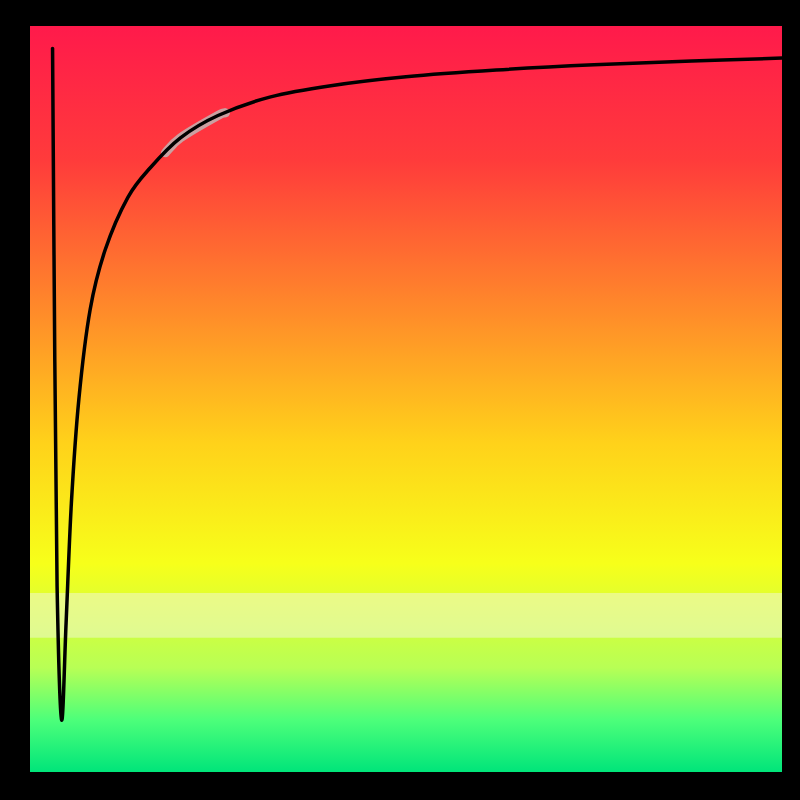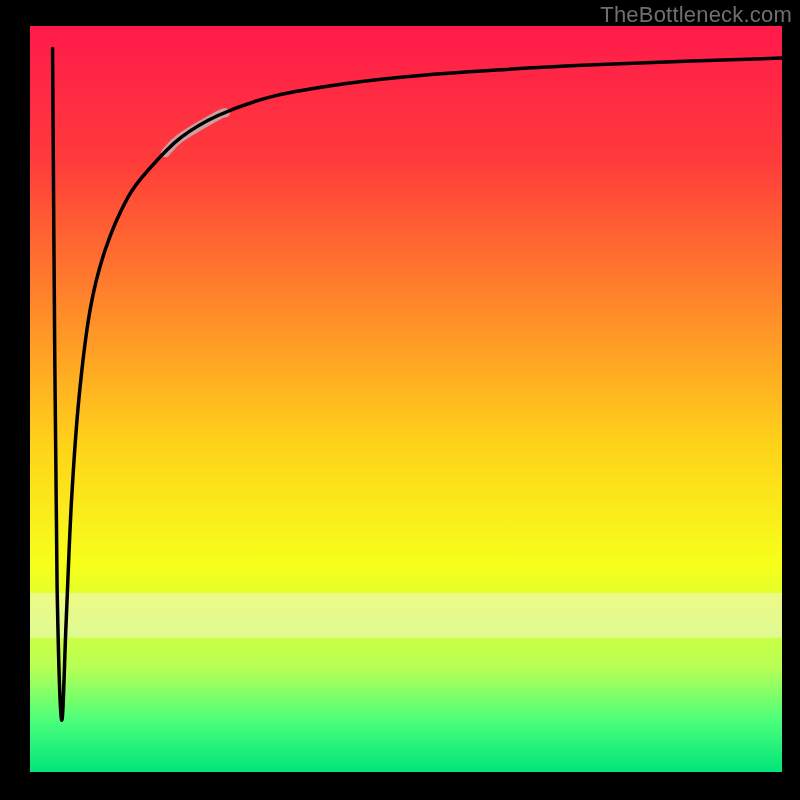--- a/index.html
+++ b/index.html
@@ -61,14 +61,13 @@
       <path id="curve-highlight" fill="none" stroke-linecap="round" d="M 165.35999999999999 152.82000000000005 C 167.86666666666665 150.33333333333337, 171.62666666666667 144.1166666666667, 180.4 137.90000000000003 C 189.17333333333335 131.68333333333337, 210.48 119.69404761904762, 218 115.52 C 225.52 111.34595238095237, 224.26666666666668 113.29976190476191, 225.52 112.85571428571428" stroke="#c7a7a7" stroke-width="9" opacity="0.95"></path>
       <path id="curve-main" fill="none" stroke-linecap="round" stroke-linejoin="round" d="M 52.56 48.380000000000024 C 52.936 100.60000000000002, 54.064 272.18, 54.816 361.7 C 55.568000000000005 451.21999999999997, 55.944 525.82, 57.072 585.5 C 58.2 645.18, 60.080000000000005 713.5633333333333, 61.584 719.78 C 63.088 725.9966666666667, 64.46666666666667 658.8566666666667, 66.096 622.8000000000001 C 67.72533333333334 586.7433333333335, 69.22933333333333 540.74, 71.36 503.44 C 73.49066666666667 466.14, 75.74666666666667 431.32666666666665, 78.88 399 C 82.01333333333332 366.67333333333335, 85.77333333333333 334.3466666666667, 90.16 309.48 C 94.54666666666667 284.61333333333334, 98.93333333333334 268.45000000000005, 105.2 249.80000000000004 C 111.46666666666667 231.15000000000003, 120.24000000000001 211.25666666666666, 127.76 197.57999999999998 C 135.28 183.9033333333333, 141.54666666666665 177.6866666666666, 150.32 167.73999999999995 C 159.09333333333333 157.7933333333333, 169.12 146.60333333333335, 180.4 137.90000000000003 C 191.68 129.19666666666672, 202.96 122.35833333333333, 218 115.52 C 233.04 108.68166666666666, 251.83999999999997 101.8433333333333, 270.64 96.86999999999998 C 289.44 91.89666666666665, 308.24 89.03699999999998, 330.8 85.67999999999998 C 353.36 82.32299999999998, 378.4266666666667 79.33899999999994, 406 76.72799999999995 C 433.5733333333333 74.11699999999996, 464.9066666666667 72.00333333333336, 496.24 70.01400000000004 C 527.5733333333334 68.02466666666672, 561.4133333333333 66.28400000000003, 594 64.79200000000003 C 626.5866666666667 63.300000000000026, 660.4266666666666 62.18100000000005, 691.76 61.06200000000003 C 723.0933333333334 59.94300000000002, 766.96 58.57533333333329, 782 58.077999999999946" stroke="#000000" stroke-width="3.5"></path>
     </g>
 
     <rect id="frame-top" fill="#000000" x="0" y="0" width="800" height="26"></rect>
     <rect id="frame-bottom" fill="#000000" x="0" y="772" width="800" height="28"></rect>
     <rect id="frame-left" fill="#000000" x="0" y="0" width="30" height="800"></rect>
     <rect id="frame-right" fill="#000000" x="782" y="0" width="18" height="800"></rect>
   </svg>
 
-  <div class="watermark">TheBottleneck.com</div>
 </div>
 
 </body></html>

